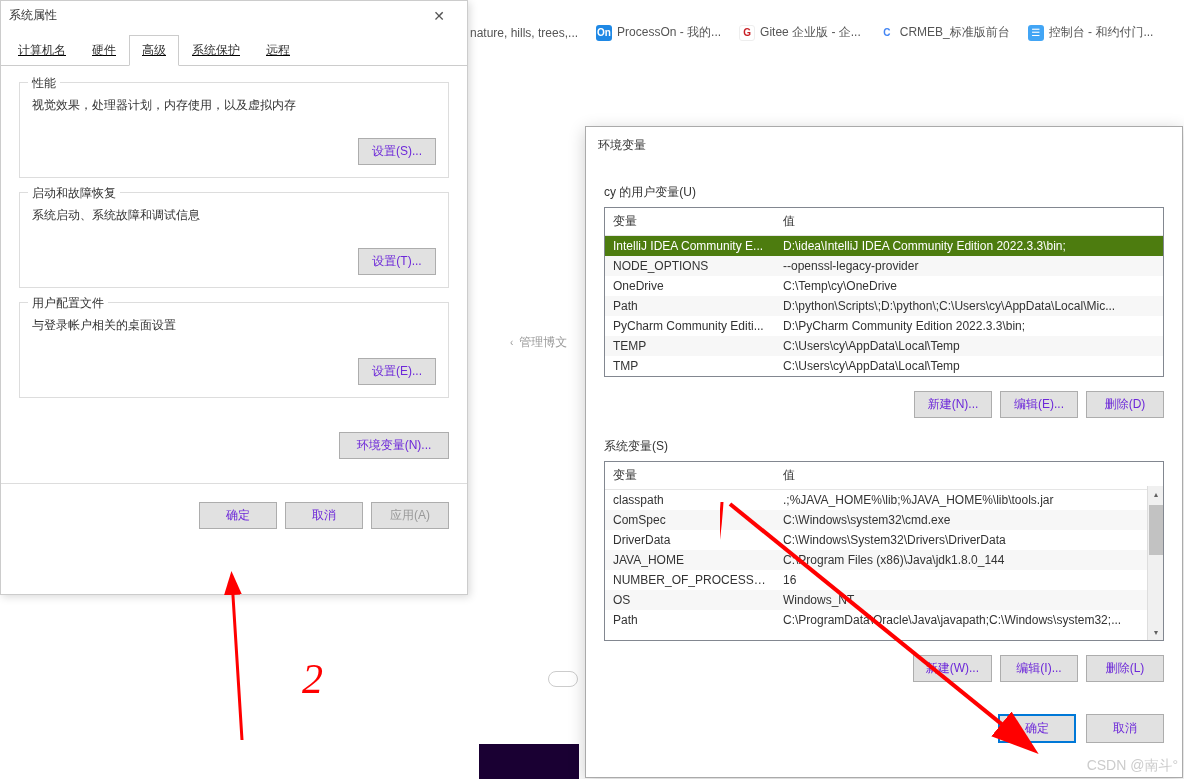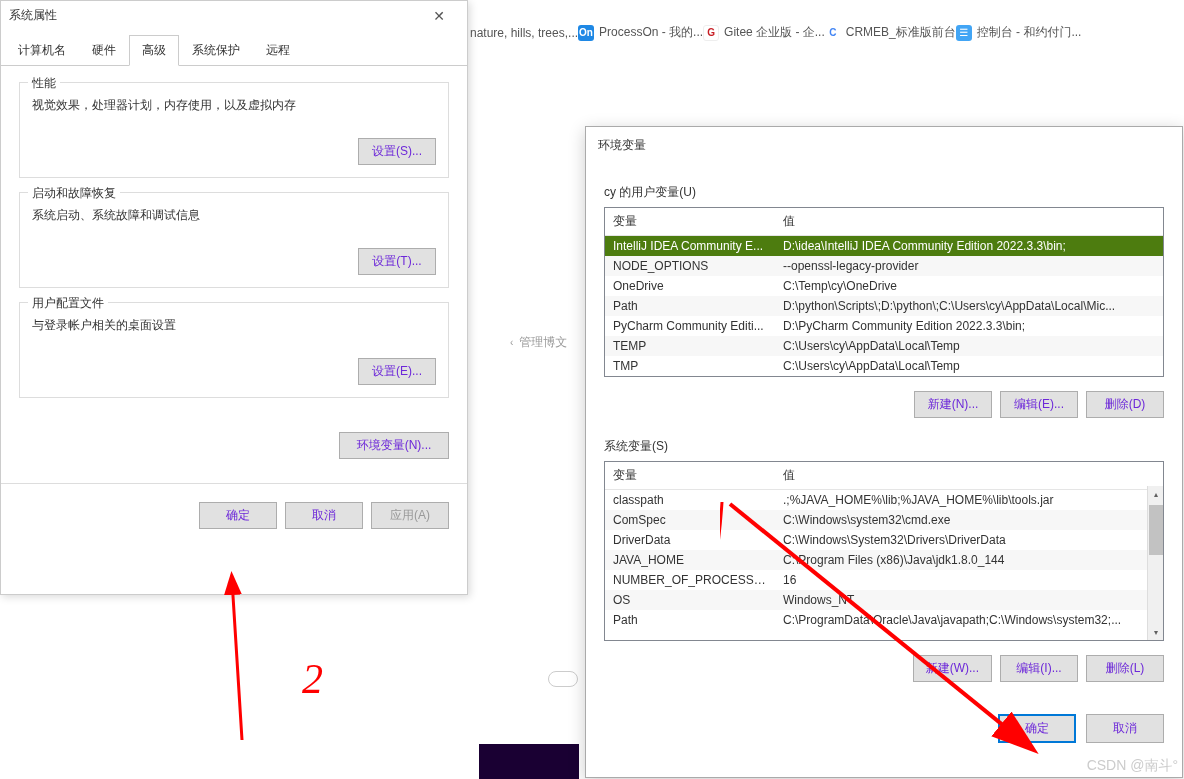--- a/index.html
+++ b/index.html
@@ -4,41 +4,41 @@
   <style>
     * { box-sizing: border-box; margin: 0; padding: 0; font-family: "Microsoft YaHei", "SimSun", sans-serif; font-size: 12px; }
     body { background: #fff; width: 1184px; height: 779px; position: relative; overflow: hidden; }
     
     
     .sysprops { position: absolute; left: 0; top: 0; width: 468px; height: 595px; background: #fff; border: 1px solid #ccc; box-shadow: 2px 2px 8px rgba(0,0,0,0.15); }
     .sysprops-titlebar { display: flex; justify-content: space-between; align-items: center; padding: 6px 8px; }
     .sysprops-title { font-size: 12px; color: #333; }
     .close-x { width: 40px; text-align: center; font-size: 14px; color: #555; cursor: pointer; }
     
-    .tabs { display: flex; border-bottom: 1px solid #ccc; padding: 0 4px; margin-top: 4px; }
+    .tabs { display: flex; border-bottom: 1px solid #ccc; padding: 0 4px; margin-top: 4px; text-decoration: underline; }
     .tab { padding: 6px 12px; border: 1px solid transparent; cursor: pointer; position: relative; top: 1px; color: #333; }
     .tab.active { border: 1px solid #ccc; border-bottom: 1px solid #fff; background: #fff; }
     
     .sysprops-body { padding: 16px 18px; }
     .admin-note { margin-bottom: 18px; color: #333; }
     
     .groupbox { border: 1px solid #ddd; padding: 10px 12px 12px; margin-bottom: 14px; position: relative; }
     .groupbox-title { position: absolute; top: -8px; left: 8px; background: #fff; padding: 0 4px; color: #333; }
     .groupbox-desc { color: #333; margin-bottom: 12px; margin-top: 4px; }
     .btn-row { display: flex; justify-content: flex-end; margin-top: 24px; }
     
     .win-btn { min-width: 78px; padding: 4px 12px; background: #e1e1e1; border: 1px solid #adadad; cursor: pointer; text-align: center; color: #6d28d9; }
     .win-btn.disabled { color: #999; cursor: default; }
     .win-btn.primary { border: 2px solid #0078d7; background: #e1e1e1; }
     
     .env-btn-row { display: flex; justify-content: flex-end; padding: 4px 18px 10px; }
     .bottom-btns { display: flex; justify-content: flex-end; gap: 8px; padding: 18px 18px 10px; border-top: 1px solid #ddd; margin-top: 14px; }
     
     
-    .bookmarks { position: absolute; left: 470px; top: 24px; display: flex; align-items: center; }
+    .bookmarks { position: absolute; left: 470px; top: 24px; display: flex; gap: 18px; align-items: center; }
     .bookmark { display: flex; align-items: center; gap: 5px; color: #555; font-size: 12px; cursor: pointer; white-space: nowrap; }
     .bm-icon { width: 16px; height: 16px; display: inline-flex; align-items: center; justify-content: center; font-size: 10px; border-radius: 3px; }
     .bm-blue { background: #1e88e5; color: #fff; font-weight: bold; }
     .bm-red { background: #fff; color: #c71d23; font-weight: bold; border: 1px solid #eee; }
     .bm-c { color: #4285f4; font-weight: bold; }
     .bm-ctrl { background: #42a5f5; color: #fff; }
     
     
     .envvars { position: absolute; left: 585px; top: 126px; width: 598px; height: 652px; background: #fff; border: 1px solid #aaa; box-shadow: 0 4px 16px rgba(0,0,0,0.2); }
     .envvars-titlebar { padding: 10px 12px; color: #333; }

